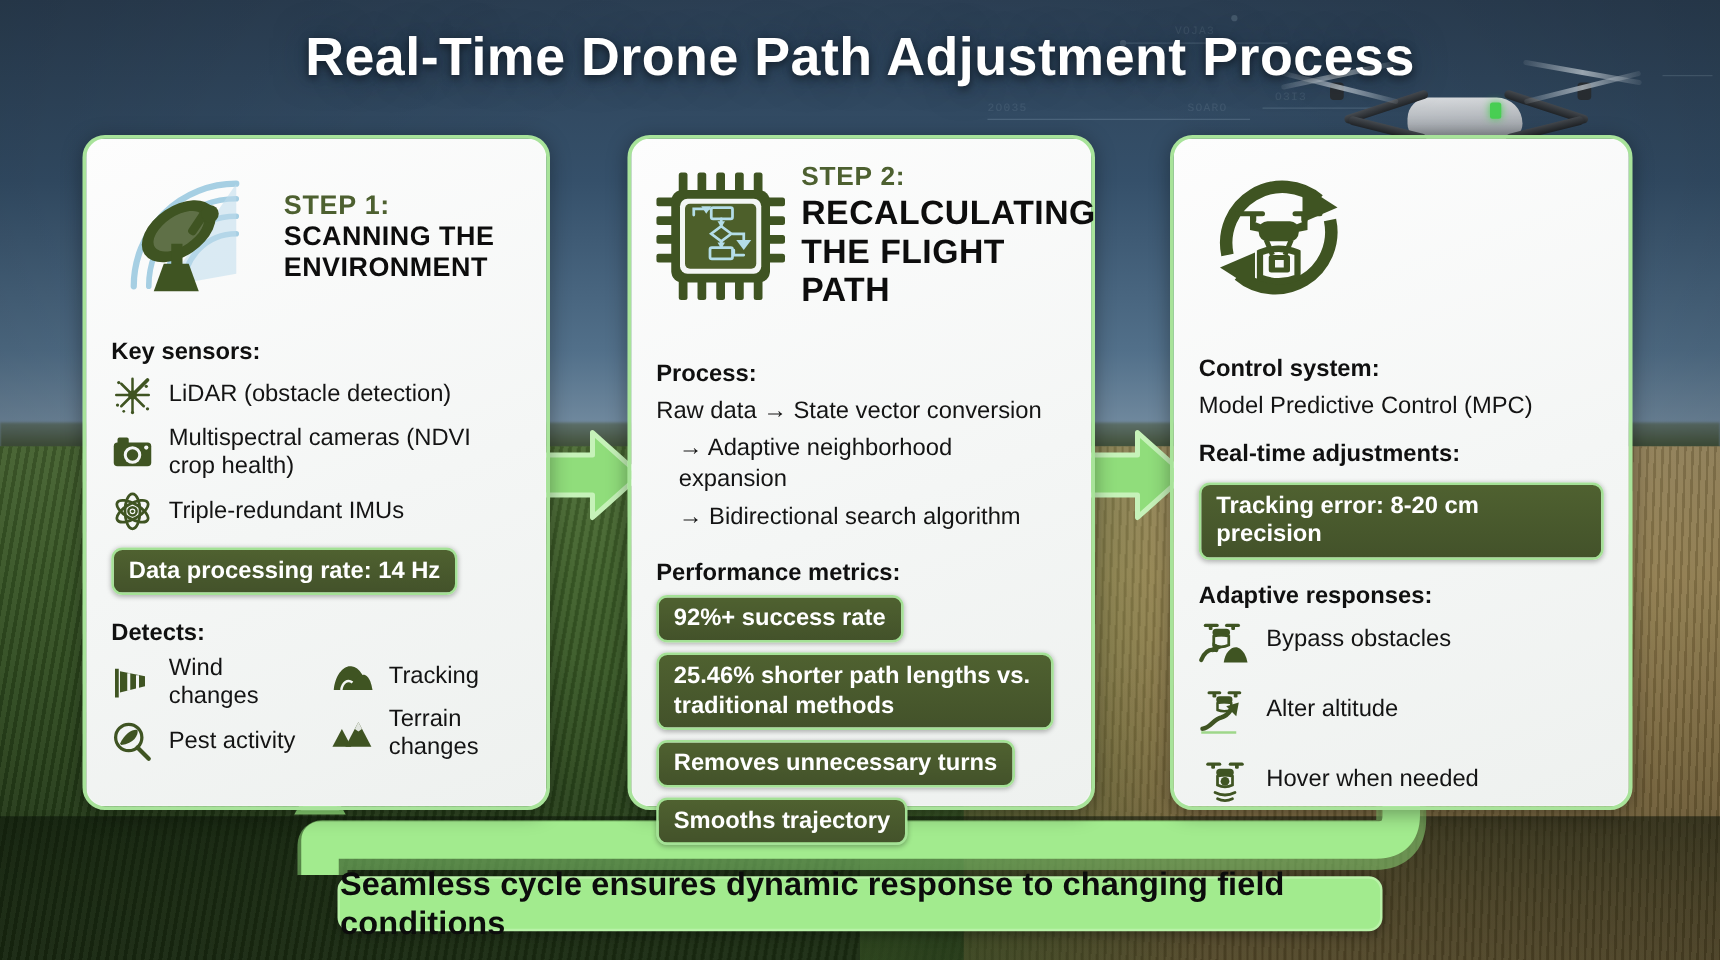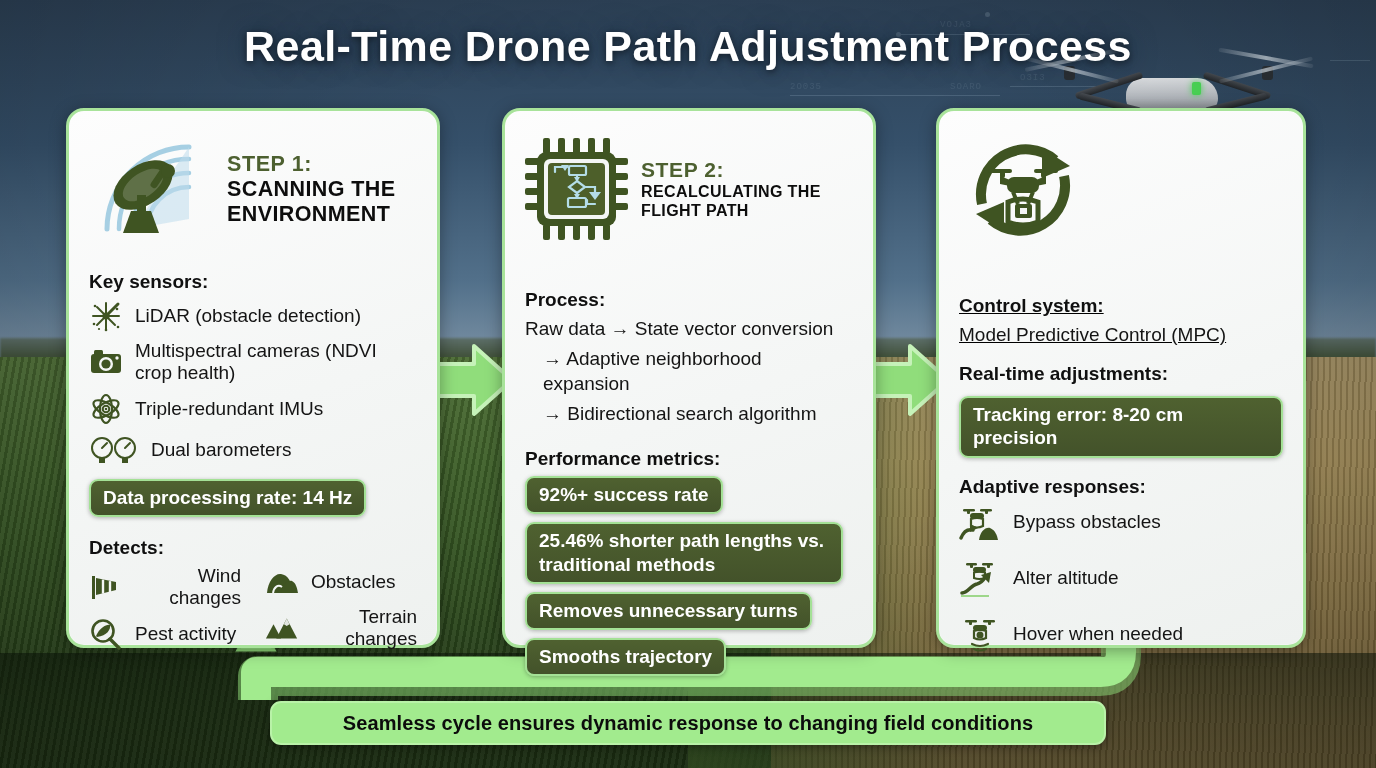--- a/index.html
+++ b/index.html
@@ -95,21 +95,21 @@
   #card2 { left:502px; top:108px; width:374px; height:540px; }
   #card3 { left:936px; top:108px; width:370px; height:540px; }
 
   .card-head { display:flex; align-items:center; gap:12px; height:120px; }
   .head-icon { flex:0 0 auto; width:118px; display:flex; justify-content:center; align-items:center; }
   .head-text { flex:1 1 auto; }
   .step-kicker {
     color:#4d6030; font-size:21px; font-weight:bold; letter-spacing:.6px; line-height:1.15;
   }
   .step-title {
-    color:#0d0d0d; font-size:16px; font-weight:bold; letter-spacing:.4px; line-height:1.14; margin-top:1px;
+    color:#0d0d0d; font-size:27px; font-weight:bold; letter-spacing:.4px; line-height:1.14; margin-top:1px;
   }
   #card1 .head-icon { width:126px; }
   #card1 .step-kicker, #card1 .step-title { font-size:21.5px; }
   #card2 .head-icon { width:104px; }
   #card3 .head-icon { width:128px; }
 
   .sec-label { font-size:19px; font-weight:bold; color:#101010; margin:0 0 6px 0; }
   .plain-line { font-size:19px; color:#141414; line-height:1.28; }
 
   .icon-row { display:flex; align-items:center; gap:12px; margin-bottom:7px; }
@@ -120,34 +120,34 @@
     display:inline-block;
     background:linear-gradient(180deg,#4f6130 0%,#43522a 100%);
     border:2px solid #a4e196;
     border-radius:9px;
     color:#ffffff; font-weight:bold; font-size:19px;
     padding:5px 12px 6px 12px;
     line-height:1.22;
     box-shadow:0 1px 4px rgba(0,0,0,.28);
   }
 
-  .two-col { display:flex; gap:24px;text-align:right; }
+  .two-col { display:flex; gap:24px; }
   .two-col > div { flex:1 1 0; }
 
   #bottom-banner {
     position:absolute; left:270px; top:701px; width:836px; height:44px;
     background:#a2eb8e;
     border:2px solid #b9f2a8;
     border-radius:11px;
     display:flex; align-items:center; justify-content:center;
     z-index:5;
     box-shadow:0 2px 10px rgba(0,0,0,.35);
   }
   #bottom-banner span {
-    font-size:20px; font-weight:bold; color:#0c0c0c; letter-spacing:.1px;
+    font-size:26px; font-weight:bold; color:#0c0c0c; letter-spacing:.1px;
   }
 
   .arrow-connector { position:absolute; z-index:3; }
 </style>
 </head>
 <body>
 
 <div id="bg">
   <div class="bg-sky"></div>
 
@@ -287,35 +287,20 @@
             <ellipse cx="16" cy="16" rx="14" ry="6" transform="rotate(90 16 16)"></ellipse>
             <ellipse cx="16" cy="16" rx="14" ry="6" transform="rotate(150 16 16)"></ellipse>
           </g>
           <circle cx="16" cy="16" r="3.3" fill="none" stroke="#3f5422" stroke-width="2"></circle>
           <circle cx="16" cy="16" r="1.3" fill="#3f5422"></circle>
         </svg>
       </div>
       <div class="icon-label">Triple-redundant IMUs</div>
     </div>
 
-    <div class="icon-row">
-      <div class="icon-box" style="width:50px;">
-        <svg width="48" height="30" viewBox="0 0 48 30">
-          <g fill="none" stroke="#3f5422" stroke-width="2">
-            <circle cx="12" cy="13" r="10"></circle>
-            <circle cx="35" cy="13" r="10"></circle>
-          </g>
-          <path d="M12,13 L17,8" stroke="#3f5422" stroke-width="2" stroke-linecap="round"></path>
-          <path d="M35,13 L40,8" stroke="#3f5422" stroke-width="2" stroke-linecap="round"></path>
-          <rect x="9" y="23" width="6" height="5" fill="#3f5422"></rect>
-          <rect x="32" y="23" width="6" height="5" fill="#3f5422"></rect>
-        </svg>
-      </div>
-      <div class="icon-label">Dual barometers</div>
-    </div>
 
     <div style="margin-top:12px;">
       <span class="pill">Data processing rate: 14 Hz</span>
     </div>
 
     <div class="sec-label" style="margin-top:20px;">Detects:</div>
 
     <div class="two-col" style="margin-top:2px;">
       <div>
         <div class="icon-row">
@@ -342,21 +327,21 @@
       </div>
       <div>
         <div class="icon-row">
           <div class="icon-box">
             <svg width="34" height="26" viewBox="0 0 34 26">
               <path d="M2,24 C3,12 10,4 16,5 C23,6 27,13 28,24 Z" fill="#3f5422"></path>
               <path d="M16,24 C17,16 22,11 27,12 C31,14 32,19 33,24 Z" fill="#3f5422"></path>
               <path d="M8,24 C9,18 13,15 17,18" fill="none" stroke="#f4f6f5" stroke-width="2"></path>
             </svg>
           </div>
-          <div class="icon-label">Obstacles</div>
+          <div class="icon-label">Tracking</div>
         </div>
         <div class="icon-row">
           <div class="icon-box">
             <svg width="36" height="26" viewBox="0 0 36 26">
               <path d="M1,24 L9,9 L17,24 Z" fill="#3f5422"></path>
               <path d="M12,24 L23,3 L34,24 Z" fill="#3f5422"></path>
               <path d="M20,9 L23,3 L26,9 L23,11 Z" fill="#f4f6f5" opacity=".9"></path>
             </svg>
           </div>
           <div class="icon-label">Terrain changes</div>
@@ -451,21 +436,21 @@
           <rect x="81" y="41" width="5" height="7" rx="2"></rect>
           <path d="M53,62 L58,74 M73,62 L68,74" stroke="#3f5422" stroke-width="4"></path>
           <path d="M48,72 Q63,66 78,72 L78,92 Q63,98 48,92 Z" fill="none" stroke="#3f5422" stroke-width="5"></path>
           <rect x="55" y="74" width="17" height="14" rx="2"></rect>
           <rect x="60" y="78" width="7" height="6" fill="#f4f6f5"></rect>
         </g>
       </svg>
     </div>
   </div>
 
-  <div style="margin-top:46px;text-decoration:underline;">
+  <div style="margin-top:36px;">
     <div class="sec-label">Control system:</div>
     <div class="plain-line">Model Predictive Control (MPC)</div>
   </div>
 
   <div style="margin-top:16px;">
     <div class="sec-label">Real-time adjustments:</div>
   </div>
 
   <div style="margin-top:11px;">
     <span class="pill">Tracking error: 8-20 cm precision</span>

